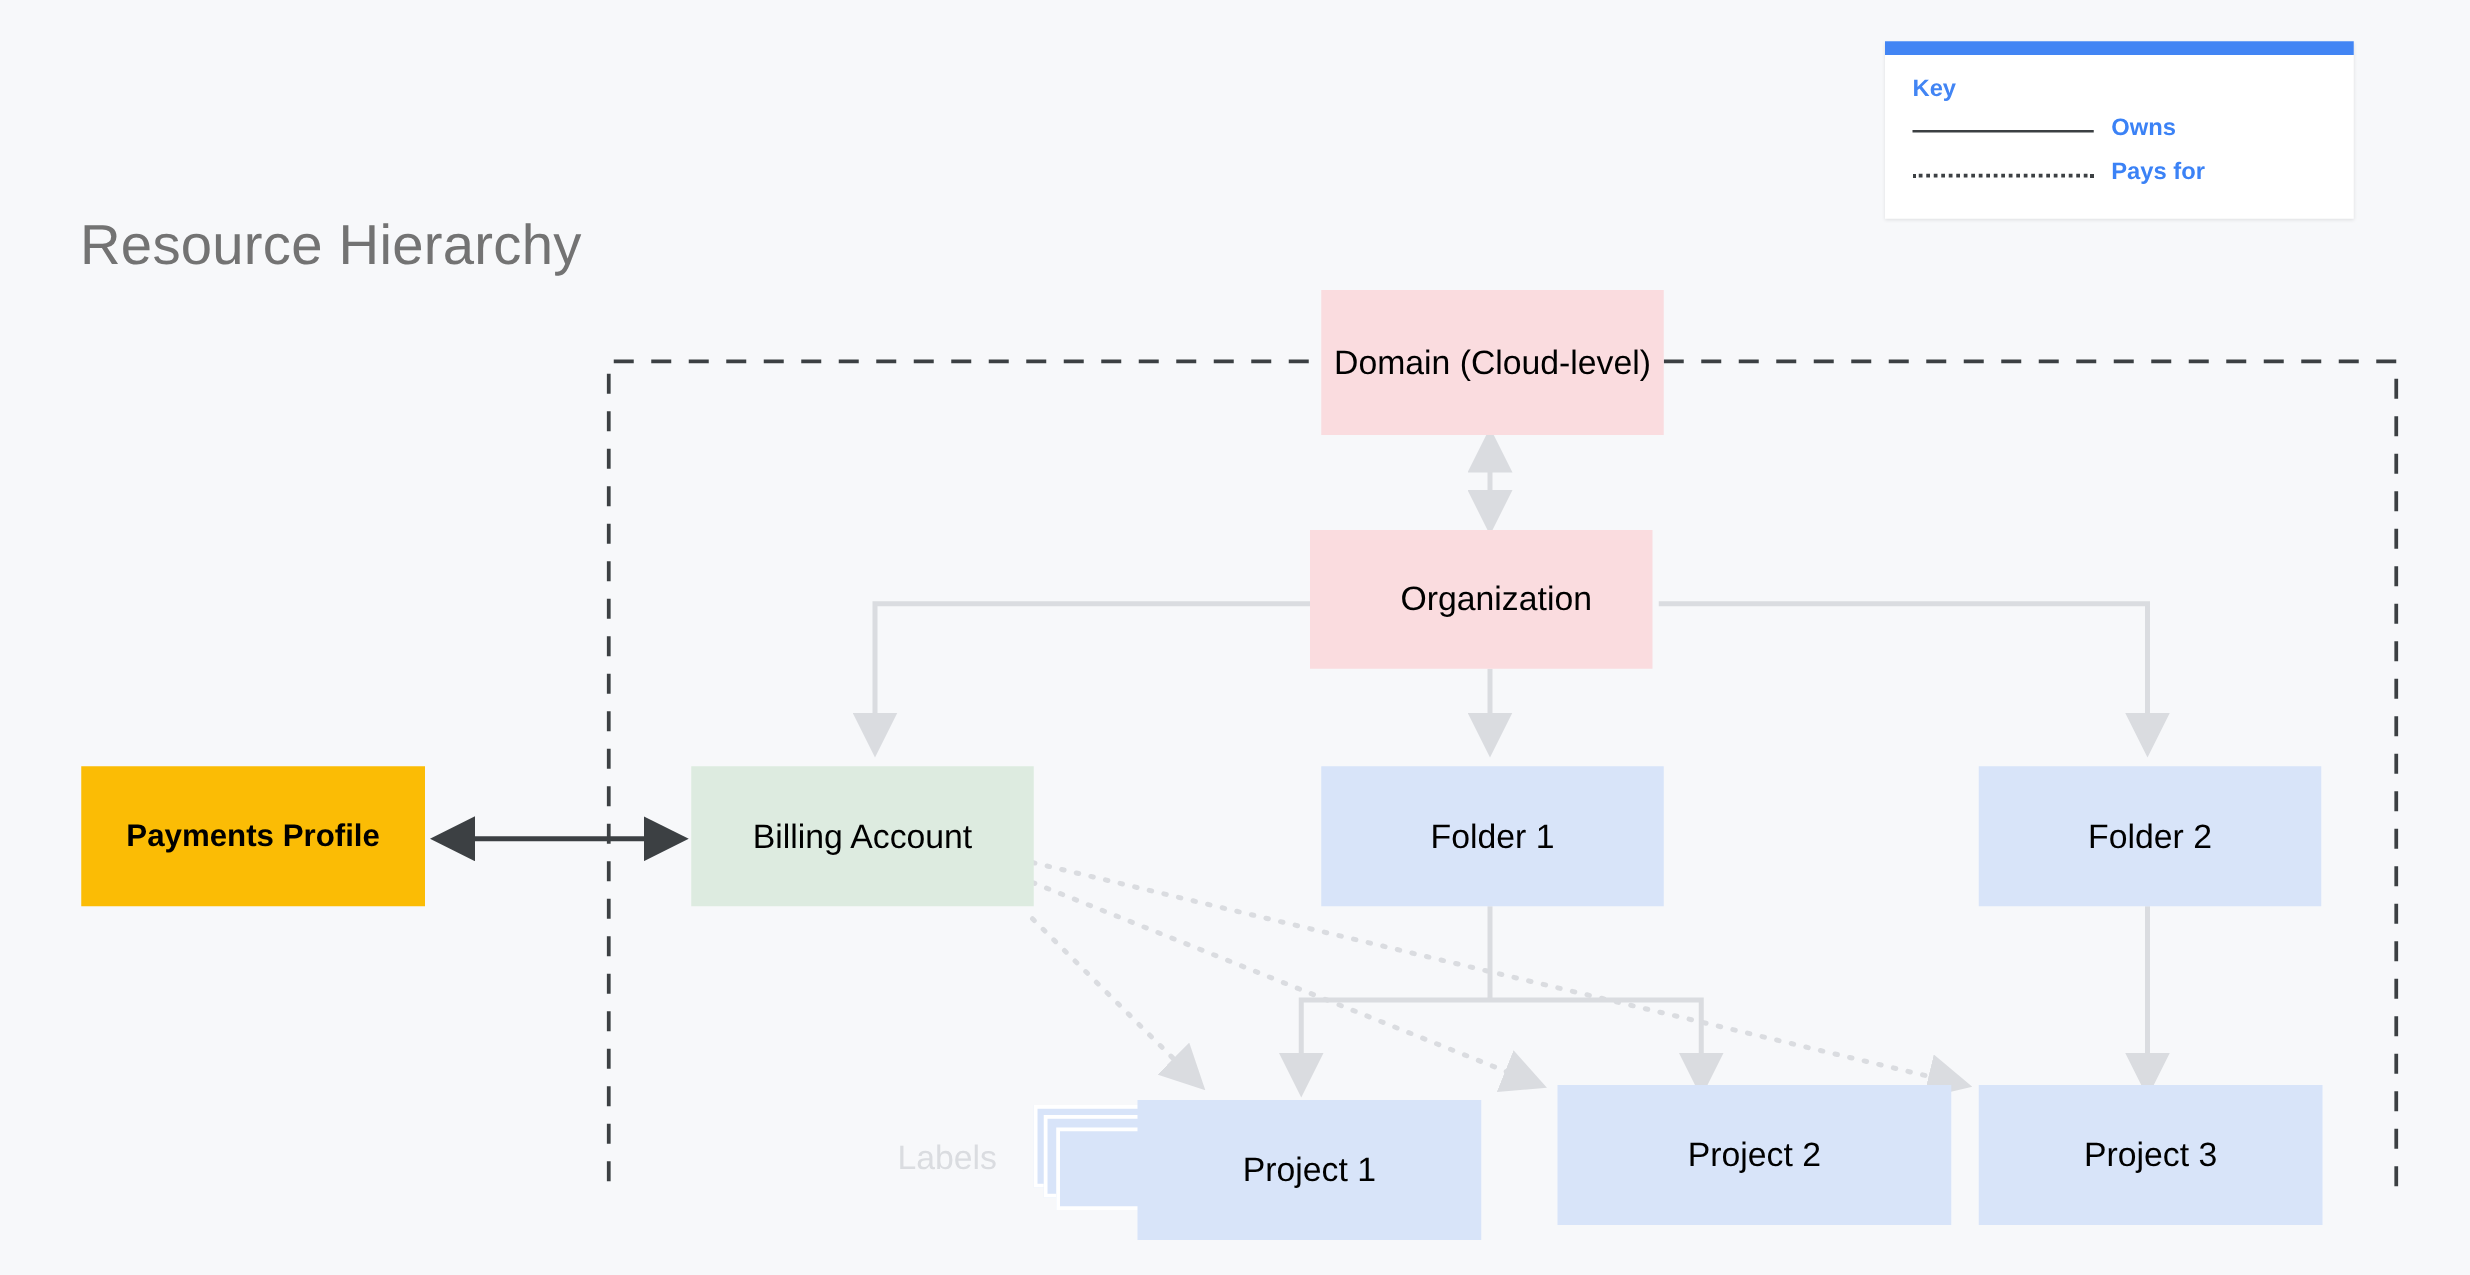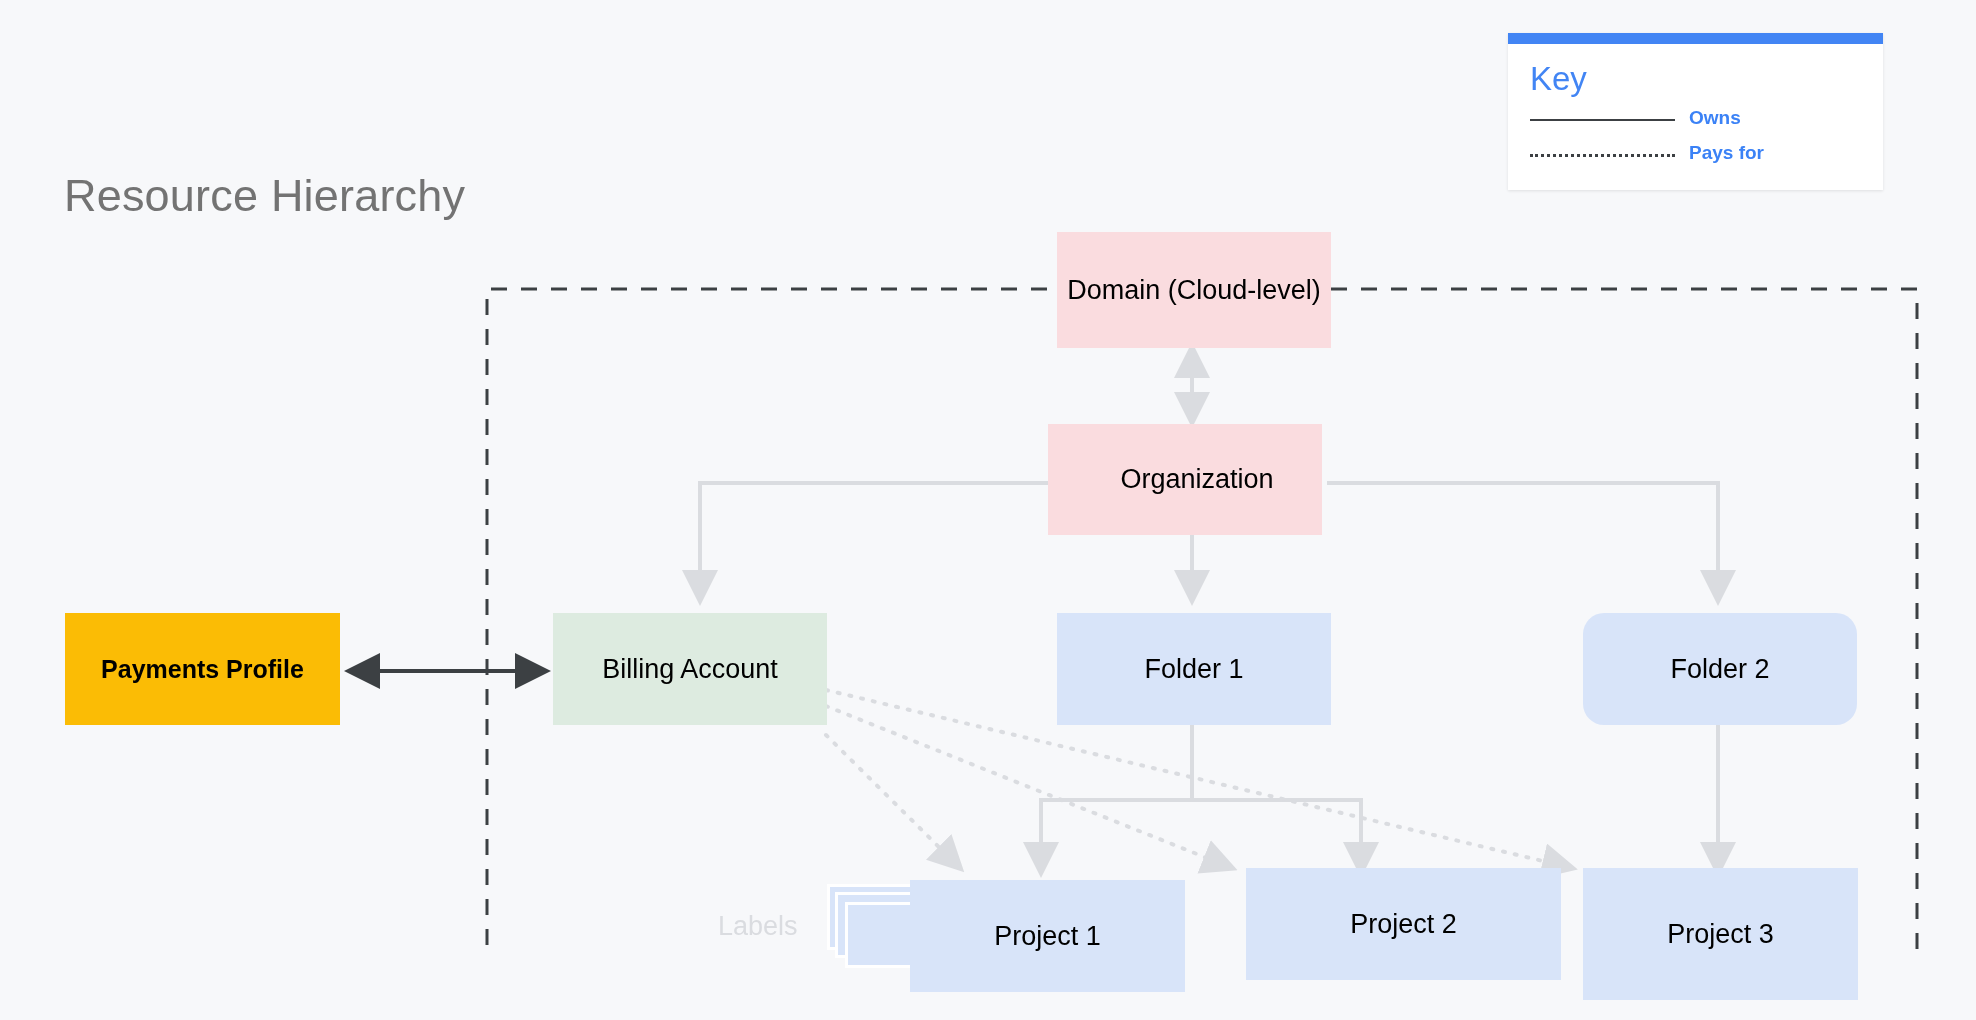--- a/index.html
+++ b/index.html
@@ -43,22 +43,22 @@
   #legend-accent {
     height: 11px;
     background: #4285F4;
     width: 100%;
   }
   #legend-body {
     padding: 18px 22px 14px 22px;
   }
   #legend-title {
     color: #4285F4;
-    font-size: 33px;
-    font-weight: 400;
+    font-size: 19px;
+    font-weight: 700;
     line-height: 1.05;
     margin-bottom: 9px;
   }
   .legend-row {
     display: flex;
     align-items: flex-start;
     margin-bottom: 9px;
     min-height: 26px;
   }
   .legend-swatch {
@@ -184,41 +184,41 @@
   </div>
 
   <div class="node amber" style="left:65px; top:613px; width:275px; height:112px;">
     <span>Payments Profile</span>
   </div>
 
   <div class="node blue" style="left:1057px; top:613px; width:274px; height:112px;">
     <span>Folder 1</span>
   </div>
 
-  <div class="node blue" style="left:1583px; top:613px; width:274px; height:112px;border-radius:21px;">
+  <div class="node blue" style="left:1583px; top:613px; width:274px; height:112px;">
     <span>Folder 2</span>
   </div>
 
   <div id="label-labels" style="left:718px; top:911px;">Labels</div>
 
   <div id="labels-stack" style="left:827px; top:884px; width:135px; height:85px;">
     <div class="card" style="left:0px;  top:0px;  width:110px; height:66px;"></div>
     <div class="card" style="left:8px;  top:8px;  width:110px; height:66px;"></div>
     <div class="card" style="left:18px; top:18px; width:110px; height:66px;"></div>
   </div>
 
   <div class="node blue" style="left:910px; top:868px; width:275px; height:112px;margin-top:12px;">
     <span>Project 1</span>
   </div>
 
   <div class="node blue" style="left:1246px; top:868px; width:315px; height:112px;text-align:right;">
     <span>Project 2</span>
   </div>
 
-  <div class="node blue" style="left:1583px; top:868px; width:275px; height:132px;">
+  <div class="node blue" style="left:1583px; top:868px; width:275px; height:112px;">
     <span>Project 3</span>
   </div>
 
   <div id="legend">
     <div id="legend-accent"></div>
     <div id="legend-body">
       <div id="legend-title">Key</div>
 
       <div class="legend-row">
         <div class="legend-swatch sw-solid">

